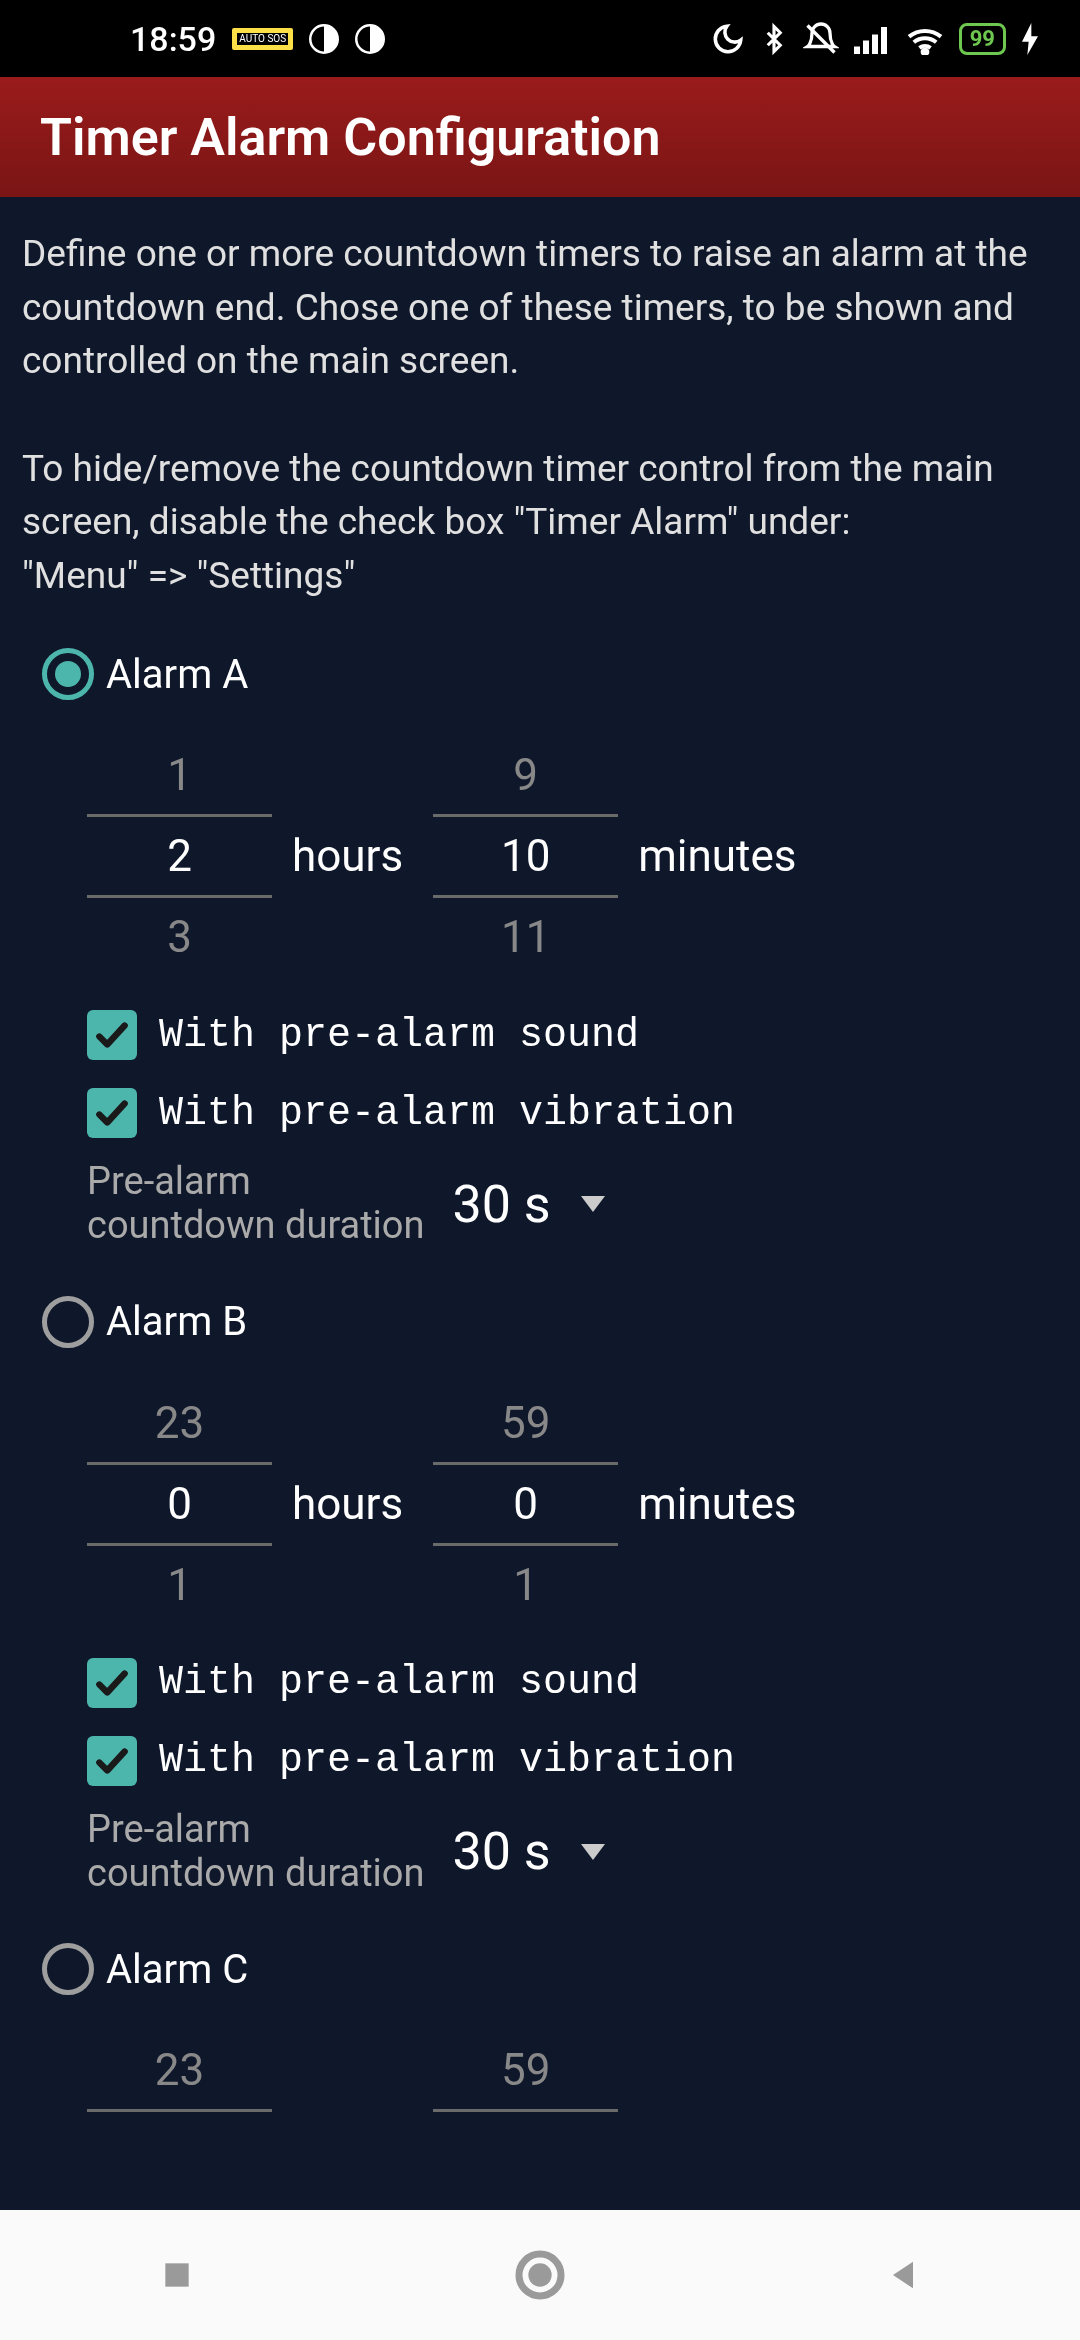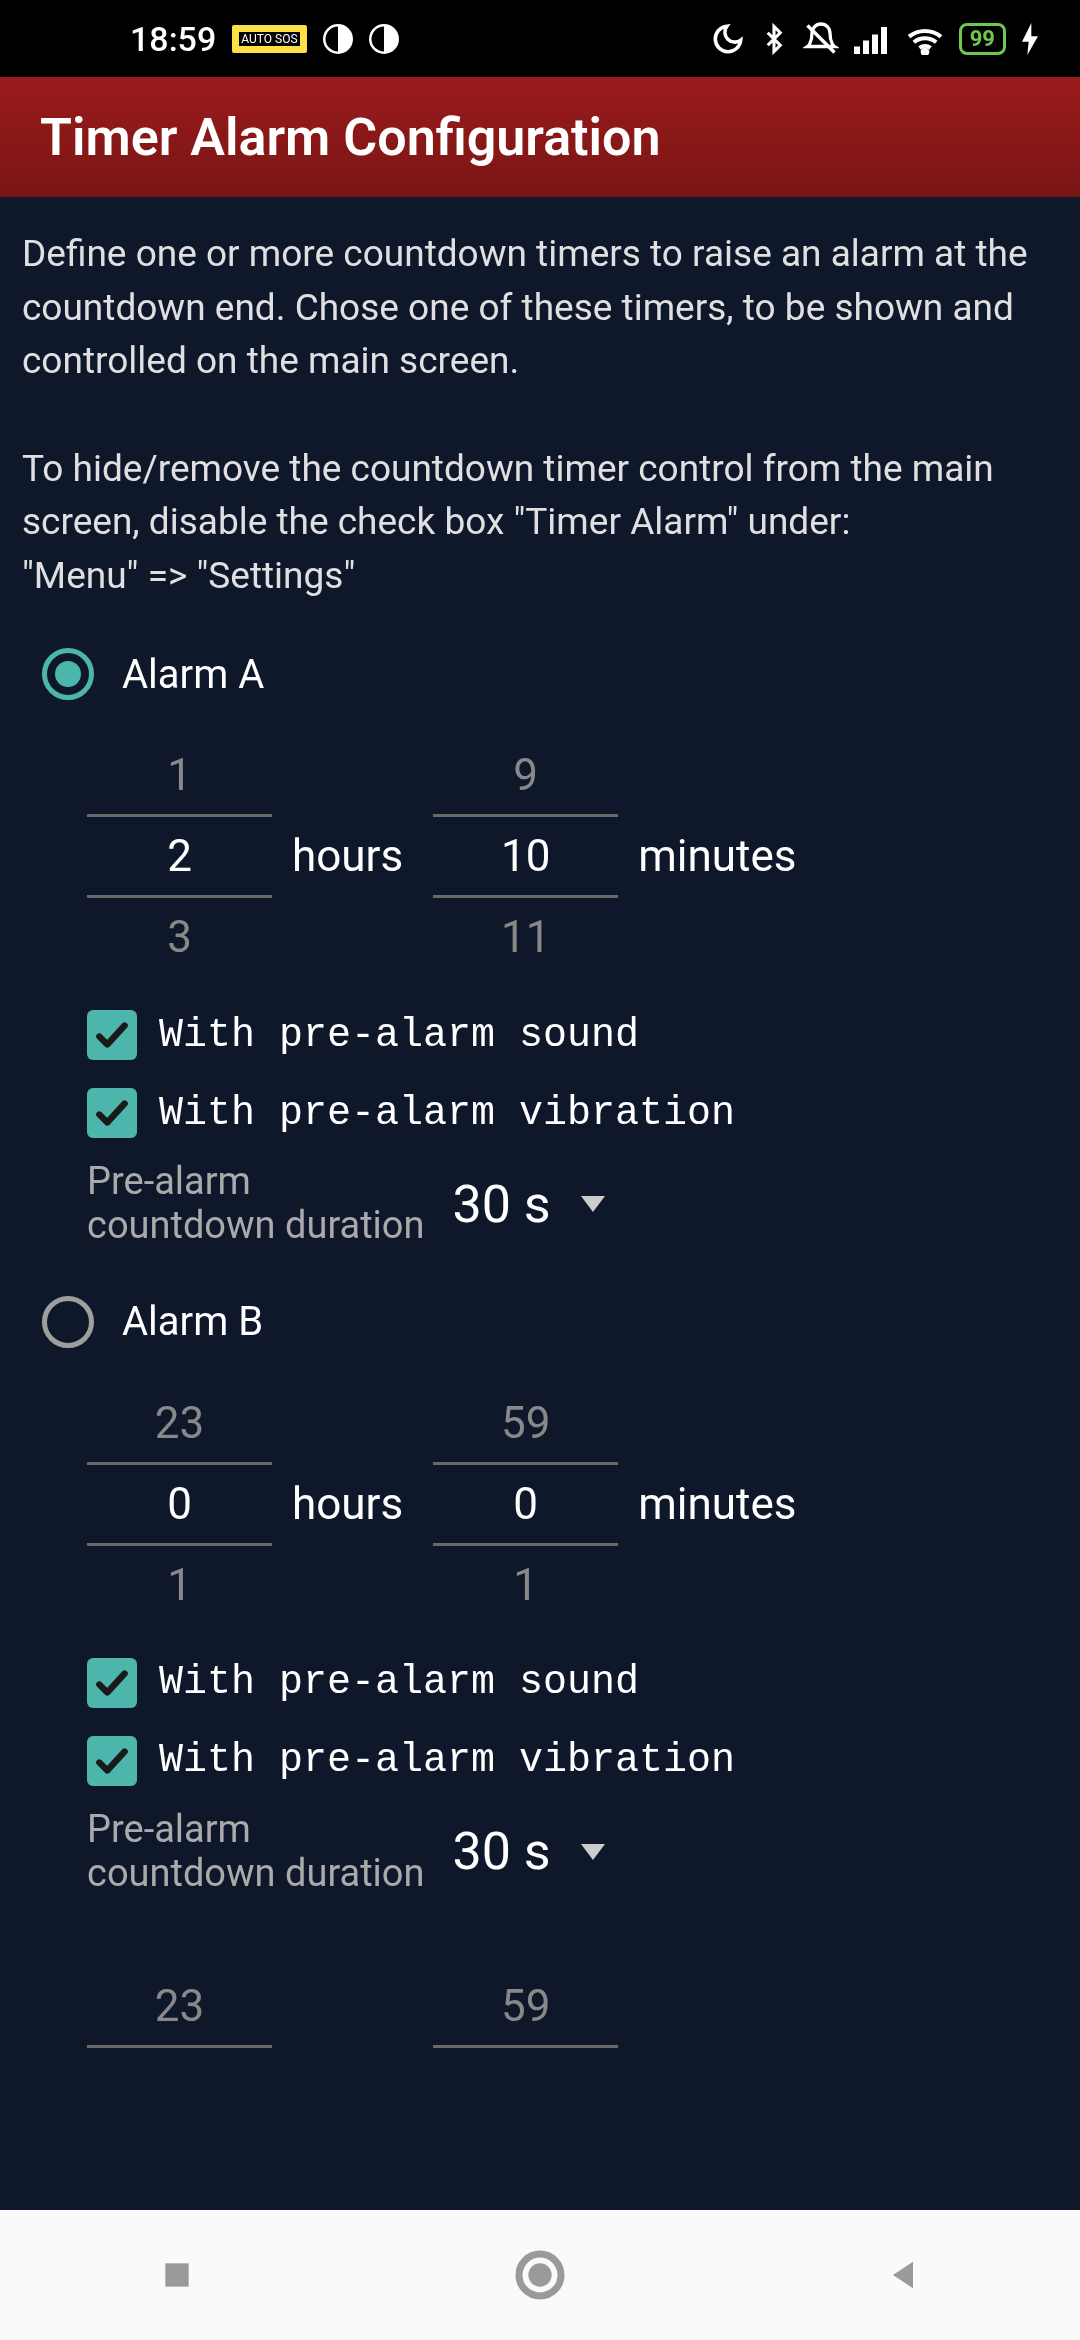--- a/index.html
+++ b/index.html
@@ -2,33 +2,33 @@
 <html><head>
 <meta charset="utf-8">
 <style>
   * { margin: 0; padding: 0; box-sizing: border-box; }
   html, body { width: 1080px; height: 2340px; overflow: hidden; font-family: Roboto, Arial, sans-serif; }
   body { background: #3a3a3a; display: flex; flex-direction: column; }
 
   .status-bar { height: 77px; background: #000; display: flex; align-items: center; justify-content: space-between; padding: 0 40px 0 130px; color: #fff; }
   .status-left { display: flex; align-items: center; gap: 16px; }
   .status-time { font-size: 34px; font-weight: 500; }
-  .status-sos { font-size: 12px; border: 7px solid #fde047; padding: 1px 2px; border-radius: 2px; line-height: 1; }
+  .status-sos { font-size: 10px; border: 5px solid #fde047; padding: 1px 2px; border-radius: 2px; line-height: 1; }
   .status-right { display: flex; align-items: center; gap: 14px; justify-content: space-between; }
   .battery-box { border: 3px solid #6ec850; border-radius: 8px; padding: 0 8px; font-size: 22px; color: #6ec850; font-weight: bold; line-height: 26px; }
   .status-icon { display: inline-flex; }
 
   .app-bar { height: 120px; background: linear-gradient(to bottom, #9a1b1b, #7a1515); display: flex; align-items: center; padding: 0 40px; }
   .app-title { color: #fff; font-size: 52px; font-weight: 600; }
 
   .content { flex: 1; background: #0f172a; color: #e0e0e0; padding: 30px 22px 8px 22px; overflow: hidden; }
   .description { font-size: 37px; line-height: 1.45; white-space: pre-line; }
 
   .alarm-block { margin-top: 40px; }
-  .radio-row { display: flex; align-items: center; gap: 28px; padding: 6px 20px; }
+  .radio-row { display: flex; align-items: center; gap: 12px; padding: 6px 20px; }
   .radio { width: 52px; height: 52px; border-radius: 50%; border: 5px solid #9e9e9e; display: flex; align-items: center; justify-content: center; }
   .radio.selected { border-color: #4db6ac; }
   .radio.selected::after { content: ""; width: 26px; height: 26px; border-radius: 50%; background: #4db6ac; }
   .radio-label { font-size: 40px; color: #fff; }
 
   .picker-row { display: flex; align-items: center; padding: 30px 0 20px 65px; }
   .picker { display: flex; flex-direction: column; align-items: center; width: 185px; }
   .picker-val { font-size: 44px; text-align: center; height: 78px; line-height: 78px; width: 100%; }
   .picker-val.dim { color: #888; }
   .picker-val.sel { color: #fff; }
@@ -213,20 +213,24 @@
       <div class="prealarm-label" style="white-space:pre-line">Pre-alarm
 countdown duration</div>
       <div class="dropdown">
         <span class="dropdown-val">30 s</span>
         <span class="dropdown-arrow"></span>
       </div>
     </div>
   </div>
 
   <div class="alarm-block" style="margin-top:30px">
+    <div class="radio-row">
+      <div class="radio"></div>
+      <div class="radio-label">Alarm C</div>
+    </div>
     <div class="picker-row">
       <div class="picker">
         <div class="picker-val dim">23</div>
         <div class="picker-line"></div>
       </div>
       <div class="picker-unit" style="visibility:hidden">hours</div>
       <div class="picker">
         <div class="picker-val dim">59</div>
         <div class="picker-line"></div>
       </div>

